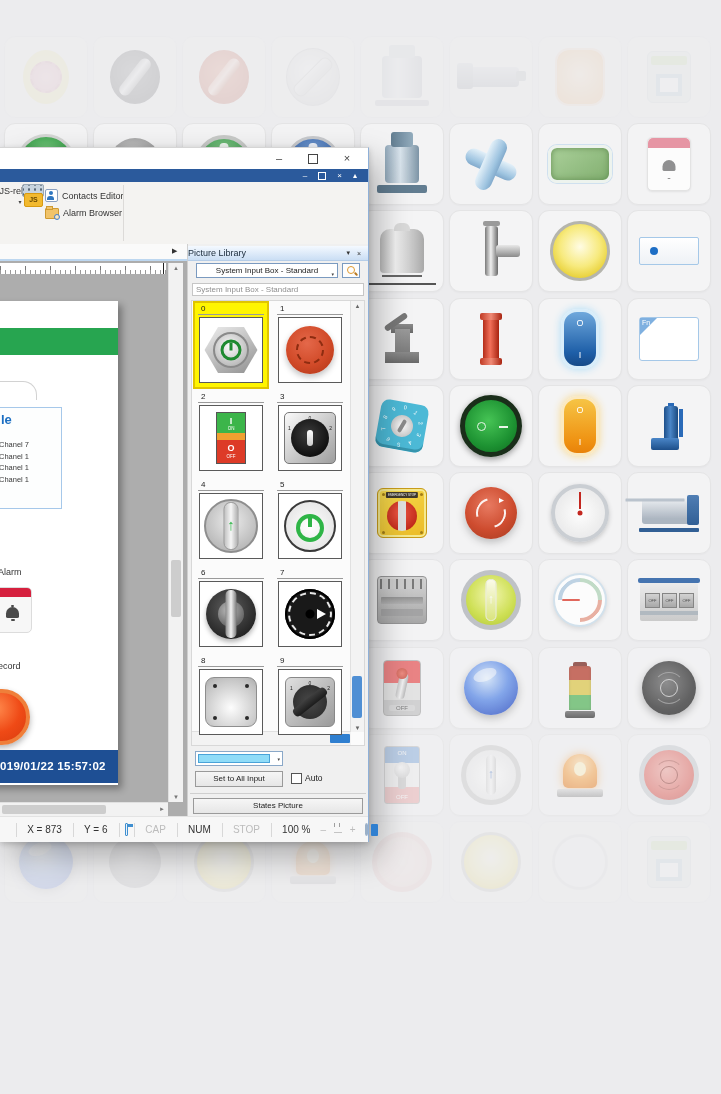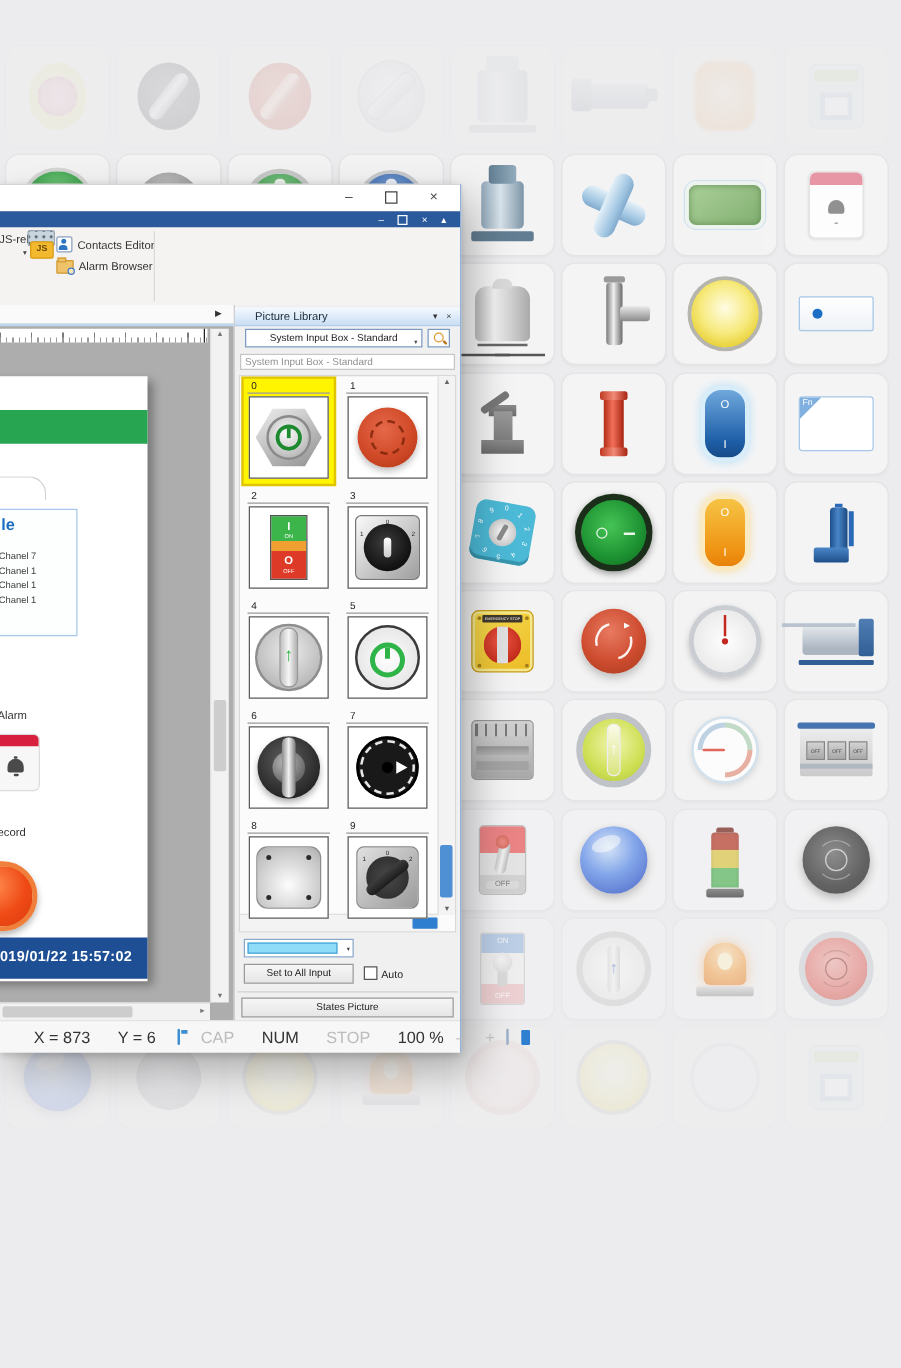--- a/index.html
+++ b/index.html
@@ -261,21 +261,21 @@
   .bell::after{content:"";position:absolute;width:4px;height:2.5px;background:#4a4a4a;left:4.5px;bottom:-3px;border-radius:2px}
   .record-label{position:absolute;left:58px;top:360px;font-size:9px;color:#333}
   .record-btn{position:absolute;left:34px;top:388px;width:48px;height:48px;border-radius:50%;border:4px solid #ef7f3a;
       background:radial-gradient(circle at 38% 32%,#ff8a4d,#ef4a16 55%,#d93c0e);box-shadow:0 3px 6px rgba(0,0,0,.3)}
   .time-banner{position:absolute;left:0;top:449px;right:0;height:33px;background:#1e4f94;color:#fff;
       font-size:11.5px;font-weight:bold;letter-spacing:.3px;line-height:33px;padding-left:60px;box-sizing:border-box;white-space:nowrap}
   
   .plpanel{position:absolute;left:187px;top:96px;width:181px;height:572px;background:#f0f0f0;border-left:1px solid #cfcfcf;box-sizing:border-box}
   .pl-header{position:absolute;left:0;top:2px;right:0;height:14px;background:linear-gradient(180deg,#f4f9ff,#cadef4);
       border-bottom:1px solid #b5cde8;display:flex;align-items:center}
-  .pl-header .ttl{font-size:9px;color:#1a2a3a;margin-left:16px;flex:1}
+  .pl-header .ttl{font-size:9px;color:#1a2a3a;margin-left:0;flex:1}
   .pl-header .hbtn{font-size:7px;color:#333;margin-right:7px}
   .pl-combo{position:absolute;left:8px;top:19px;width:142px;height:15px;background:#fff;border:1px solid #7a9ac0;
       box-sizing:border-box;font-size:8px;color:#222;text-align:center;line-height:13px}
   .pl-combo .ca{position:absolute;right:3px;top:4px;font-size:5px;color:#444}
   .pl-search{position:absolute;left:154px;top:19px;width:18px;height:15px;background:#fdfdfd;border:1px solid #7a9ac0;box-sizing:border-box}
   .mag{position:absolute;left:4px;top:2px;width:6px;height:6px;border:1.5px solid #e09a30;border-radius:50%}
   .mag::after{content:"";position:absolute;width:4px;height:2px;background:#b87820;transform:rotate(45deg);right:-4px;bottom:-2px;border-radius:1px}
   .pl-field{position:absolute;left:4px;top:39px;width:172px;height:13px;background:#fff;border:1px solid #c6c6c6;
       box-sizing:border-box;font-size:8px;color:#909090;line-height:11px;padding-left:3px}
   .pl-items{position:absolute;left:3px;top:56px;width:174px;height:446px;background:#fbfbfb;border:1px solid #d8d8d8;box-sizing:border-box;overflow:hidden}
@@ -346,30 +346,30 @@
   .ii-selector-handle::after{width:40px;height:9px;border-radius:4px;left:50%;top:50%;
       transform:translate(-50%,-50%) rotate(-38deg);background:linear-gradient(180deg,#3e3e3e,#1c1c1c)}
   .ii-selector-handle .t0{left:4px;top:7px}.ii-selector-handle .t1{left:50%;top:2px;transform:translateX(-50%)}
   .ii-selector-handle .t2{right:4px;top:7px}
   .pl-colorcombo{position:absolute;left:7px;top:507px;width:88px;height:15px;background:#fff;border:1px solid #8aa8c8;box-sizing:border-box}
   .pl-colorcombo .swatch{position:absolute;left:2px;top:2px;right:12px;bottom:2px;background:#8fdcf8;border:1px solid #4aa3d8}
   .pl-colorcombo .ca{position:absolute;right:2px;top:4px;font-size:5px;color:#444}
   .btn{position:absolute;background:linear-gradient(180deg,#f6f6f6,#e6e6e6);border:1px solid #9a9a9a;
       font-size:8px;color:#222;text-align:center;box-sizing:border-box}
   .pl-setall{left:7px;top:527px;width:88px;height:16px;line-height:14px}
-  .pl-auto{position:absolute;left:103px;top:529px;display:flex;align-items:center}
+  .pl-auto{position:absolute;left:103px;top:529px;display:flex;align-items:flex-start}
   .pl-auto .cb{width:9px;height:9px;background:#fff;border:1px solid #555;margin-right:3px}
   .pl-auto .lbl{font-size:8.5px;color:#222}
   .pl-div{position:absolute;left:2px;right:2px;top:549px;height:1px;background:#cfcfcf}
   .pl-remove{left:5px;top:554px;width:170px;height:16px;line-height:14px}
   
   .statusbar{position:absolute;left:0;top:668px;right:0;height:26px;background:#f7f7f7;border-top:1px solid #e3e3e3;
       display:flex;align-items:center;padding-left:10px;box-sizing:border-box}
   .sb-sep{width:1px;height:14px;background:#d8d8d8;margin:0 6px}
-  .sb-cell{font-size:13px;color:#333;padding:0 5px;white-space:nowrap}
+  .sb-cell{font-size:10px;color:#333;padding:0 5px;white-space:nowrap}
   .sb-dim{color:#bcbcbc}
   .sb-save{width:11px;height:11px;border:1px solid #3f8fd0;border-radius:1px;background:#eaf3fb;position:relative}
   .sb-save::before{content:"";position:absolute;left:2px;top:0;width:5px;height:3px;background:#3f8fd0}
   .sb-ticks{position:relative;width:56px;height:13px;margin:0 3px;
       background:repeating-linear-gradient(90deg,#a0a0a0 0 1px,transparent 1px 5px) left top/100% 4px no-repeat,
                  linear-gradient(#c4c4c4,#c4c4c4) left 9px/100% 1px no-repeat}
   .sb-thumb{position:absolute;left:37px;top:1px;width:7px;height:12px;background:#2f7fd0;border-radius:1px}
   .sb-grid{width:11px;height:11px;border:1px solid #9ab0c8;border-radius:2px;margin-left:4px;
       background:linear-gradient(#9ab0c8,#9ab0c8) 50% 0/1px 100% no-repeat,linear-gradient(#9ab0c8,#9ab0c8) 0 50%/100% 1px no-repeat}
 </style>

